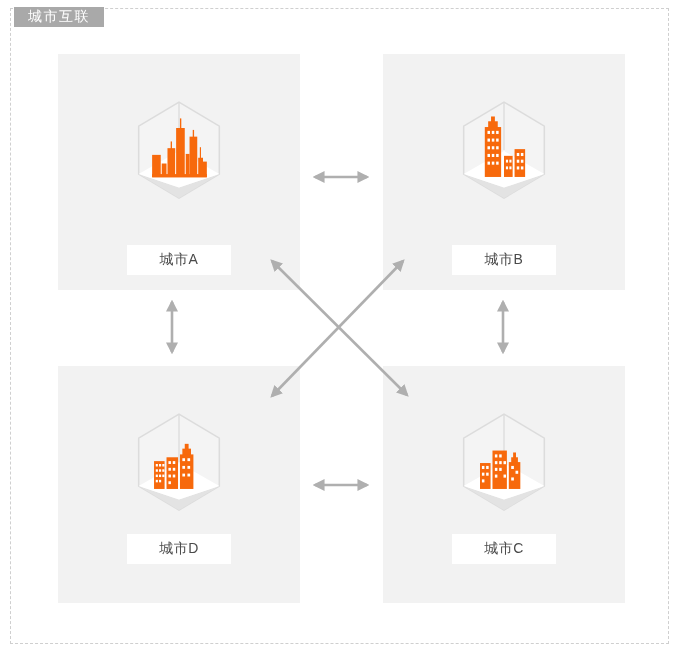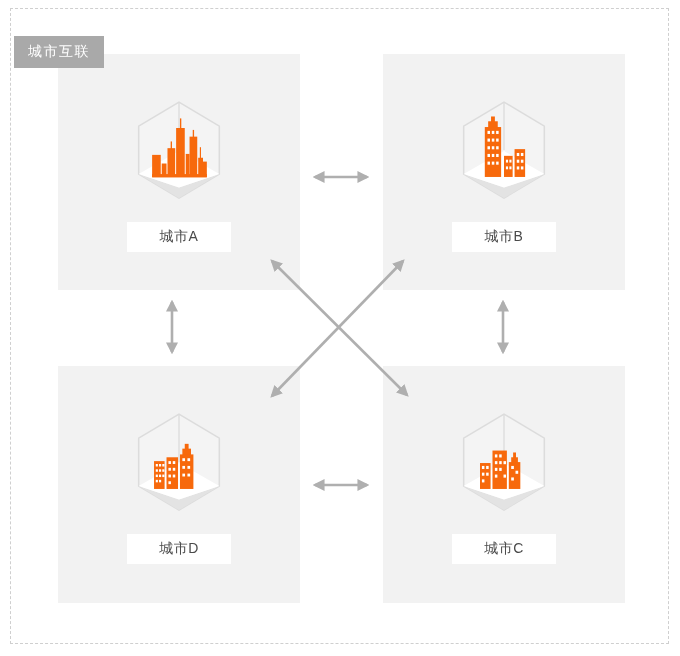--- a/index.html
+++ b/index.html
@@ -5,29 +5,29 @@
   html,body { margin:0; padding:0; background:#ffffff; }
   body { font-family:"Liberation Sans","DejaVu Sans",sans-serif; }
   .canvas {
     position:relative; width:680px; height:656px; background:#ffffff; overflow:hidden;
   }
   .frame {
     position:absolute; left:10px; top:8px; width:659px; height:636px;
     border:1px dashed #cfcfcf; box-sizing:border-box;
   }
   .tag {
-    position:absolute; left:14px; top:7px; width:90px; height:32px;
+    position:absolute; left:14px; top:7px; width:90px; height:20px;
     background:#a9a9a9; color:#ffffff; font-size:14px; letter-spacing:1.5px;
-    display:flex; align-items:center; justify-content:center; z-index:3;margin-top:29px;
+    display:flex; align-items:center; justify-content:center; z-index:3;
   }
   .node {
     position:absolute; width:242px; background:#f2f2f2;
     display:flex; flex-direction:column; align-items:center; z-index:1;
   }
-  .node.row-top    { top:54px;  height:236px; }
+  .node.row-top    { top:54px;  height:236px;gap:23px; }
   .node.row-bottom { top:366px; height:237px; }
   .node.col-left   { left:58px;  }
   .node.col-right  { left:383px; }
   .hexicon { margin-top:44px; width:96px; height:108px; display:block; }
   .citylabel {
     margin-top:16px; width:104px; height:30px; background:#ffffff;
     color:#4a4a4a; font-size:14px; letter-spacing:0.5px;
     display:flex; align-items:center; justify-content:center;
   }
   .arrows { position:absolute; left:0; top:0; z-index:2; pointer-events:none; }

